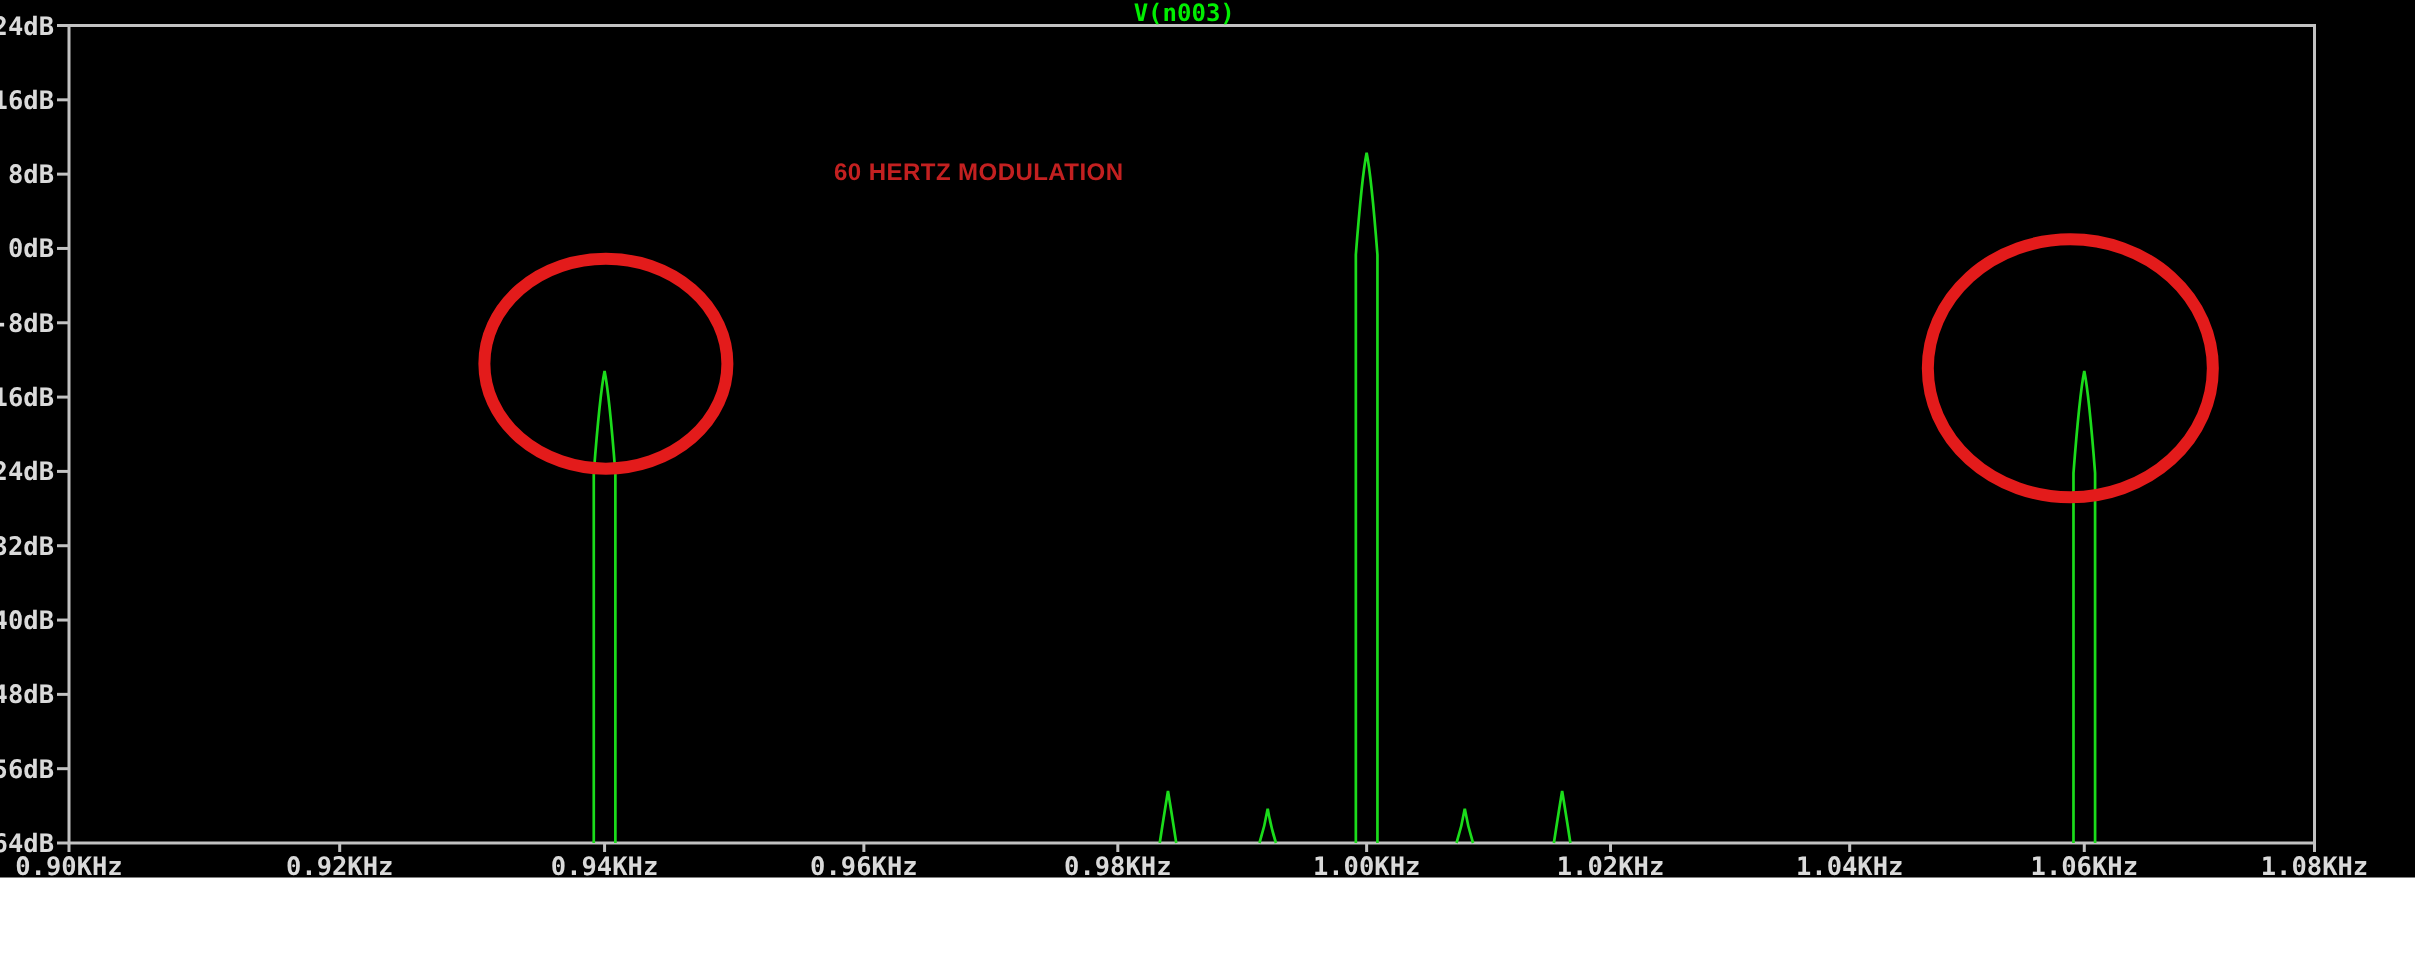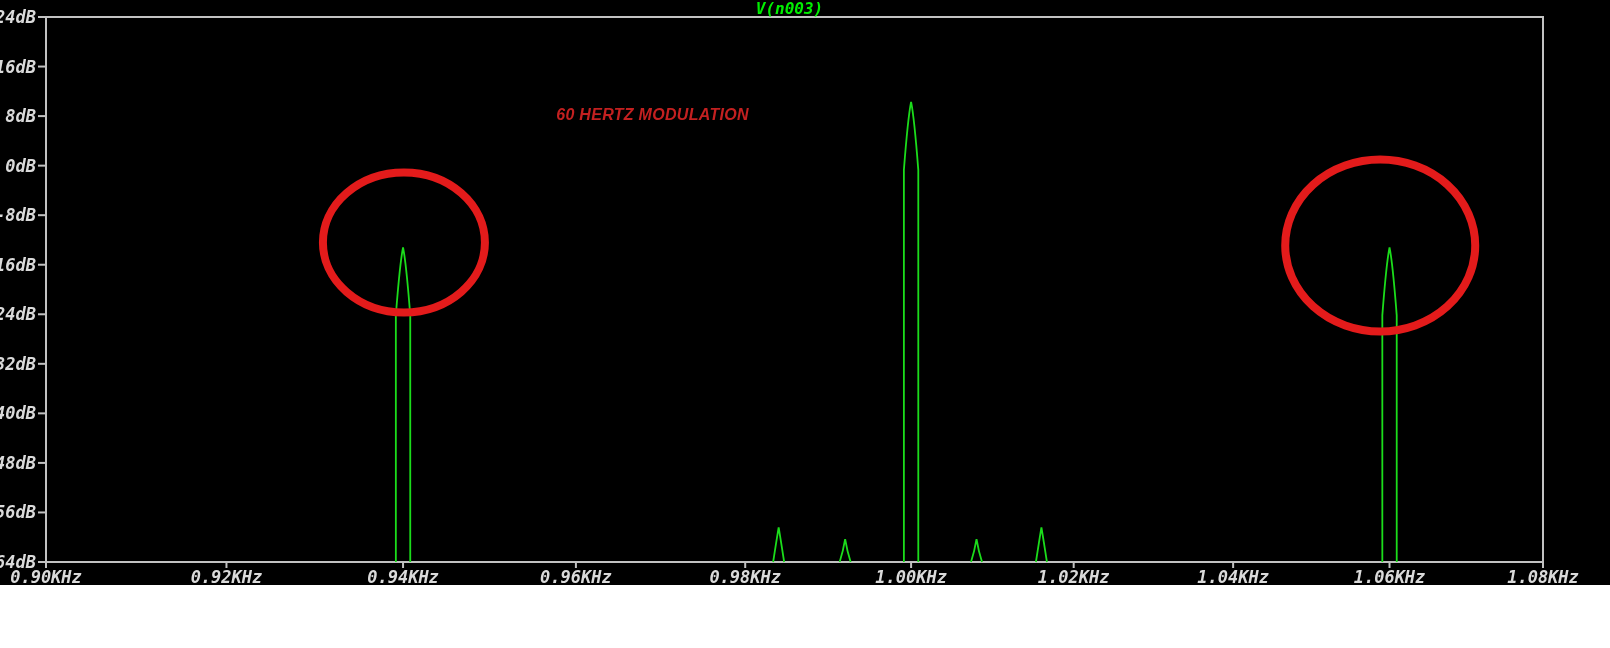--- a/index.html
+++ b/index.html
@@ -1,16 +1,16 @@
 <!DOCTYPE html>
 <html><head>
 <meta charset="utf-8">
 <style>
   html,body{margin:0;padding:0;background:#ffffff;}
-  .wrap{width:1610px;height:648px;position:relative;font-family:"DejaVu Sans Mono",monospace;font-style:italic;}
+  .wrap{width:1610px;height:648px;position:relative;font-family:"DejaVu Sans Mono",monospace;}
   svg{display:block;}
   text{user-select:none;}
   .ticklabel{font-family:"DejaVu Sans Mono",monospace;font-weight:bold;font-size:17px;}
   .title{font-family:"DejaVu Sans Mono",monospace;font-weight:bold;font-size:16px;}
   .annot{font-family:"Liberation Sans",sans-serif;font-weight:600;font-size:16px;letter-spacing:.3px;}
 </style>
 </head>
 <body>
 
 <div class="wrap">

